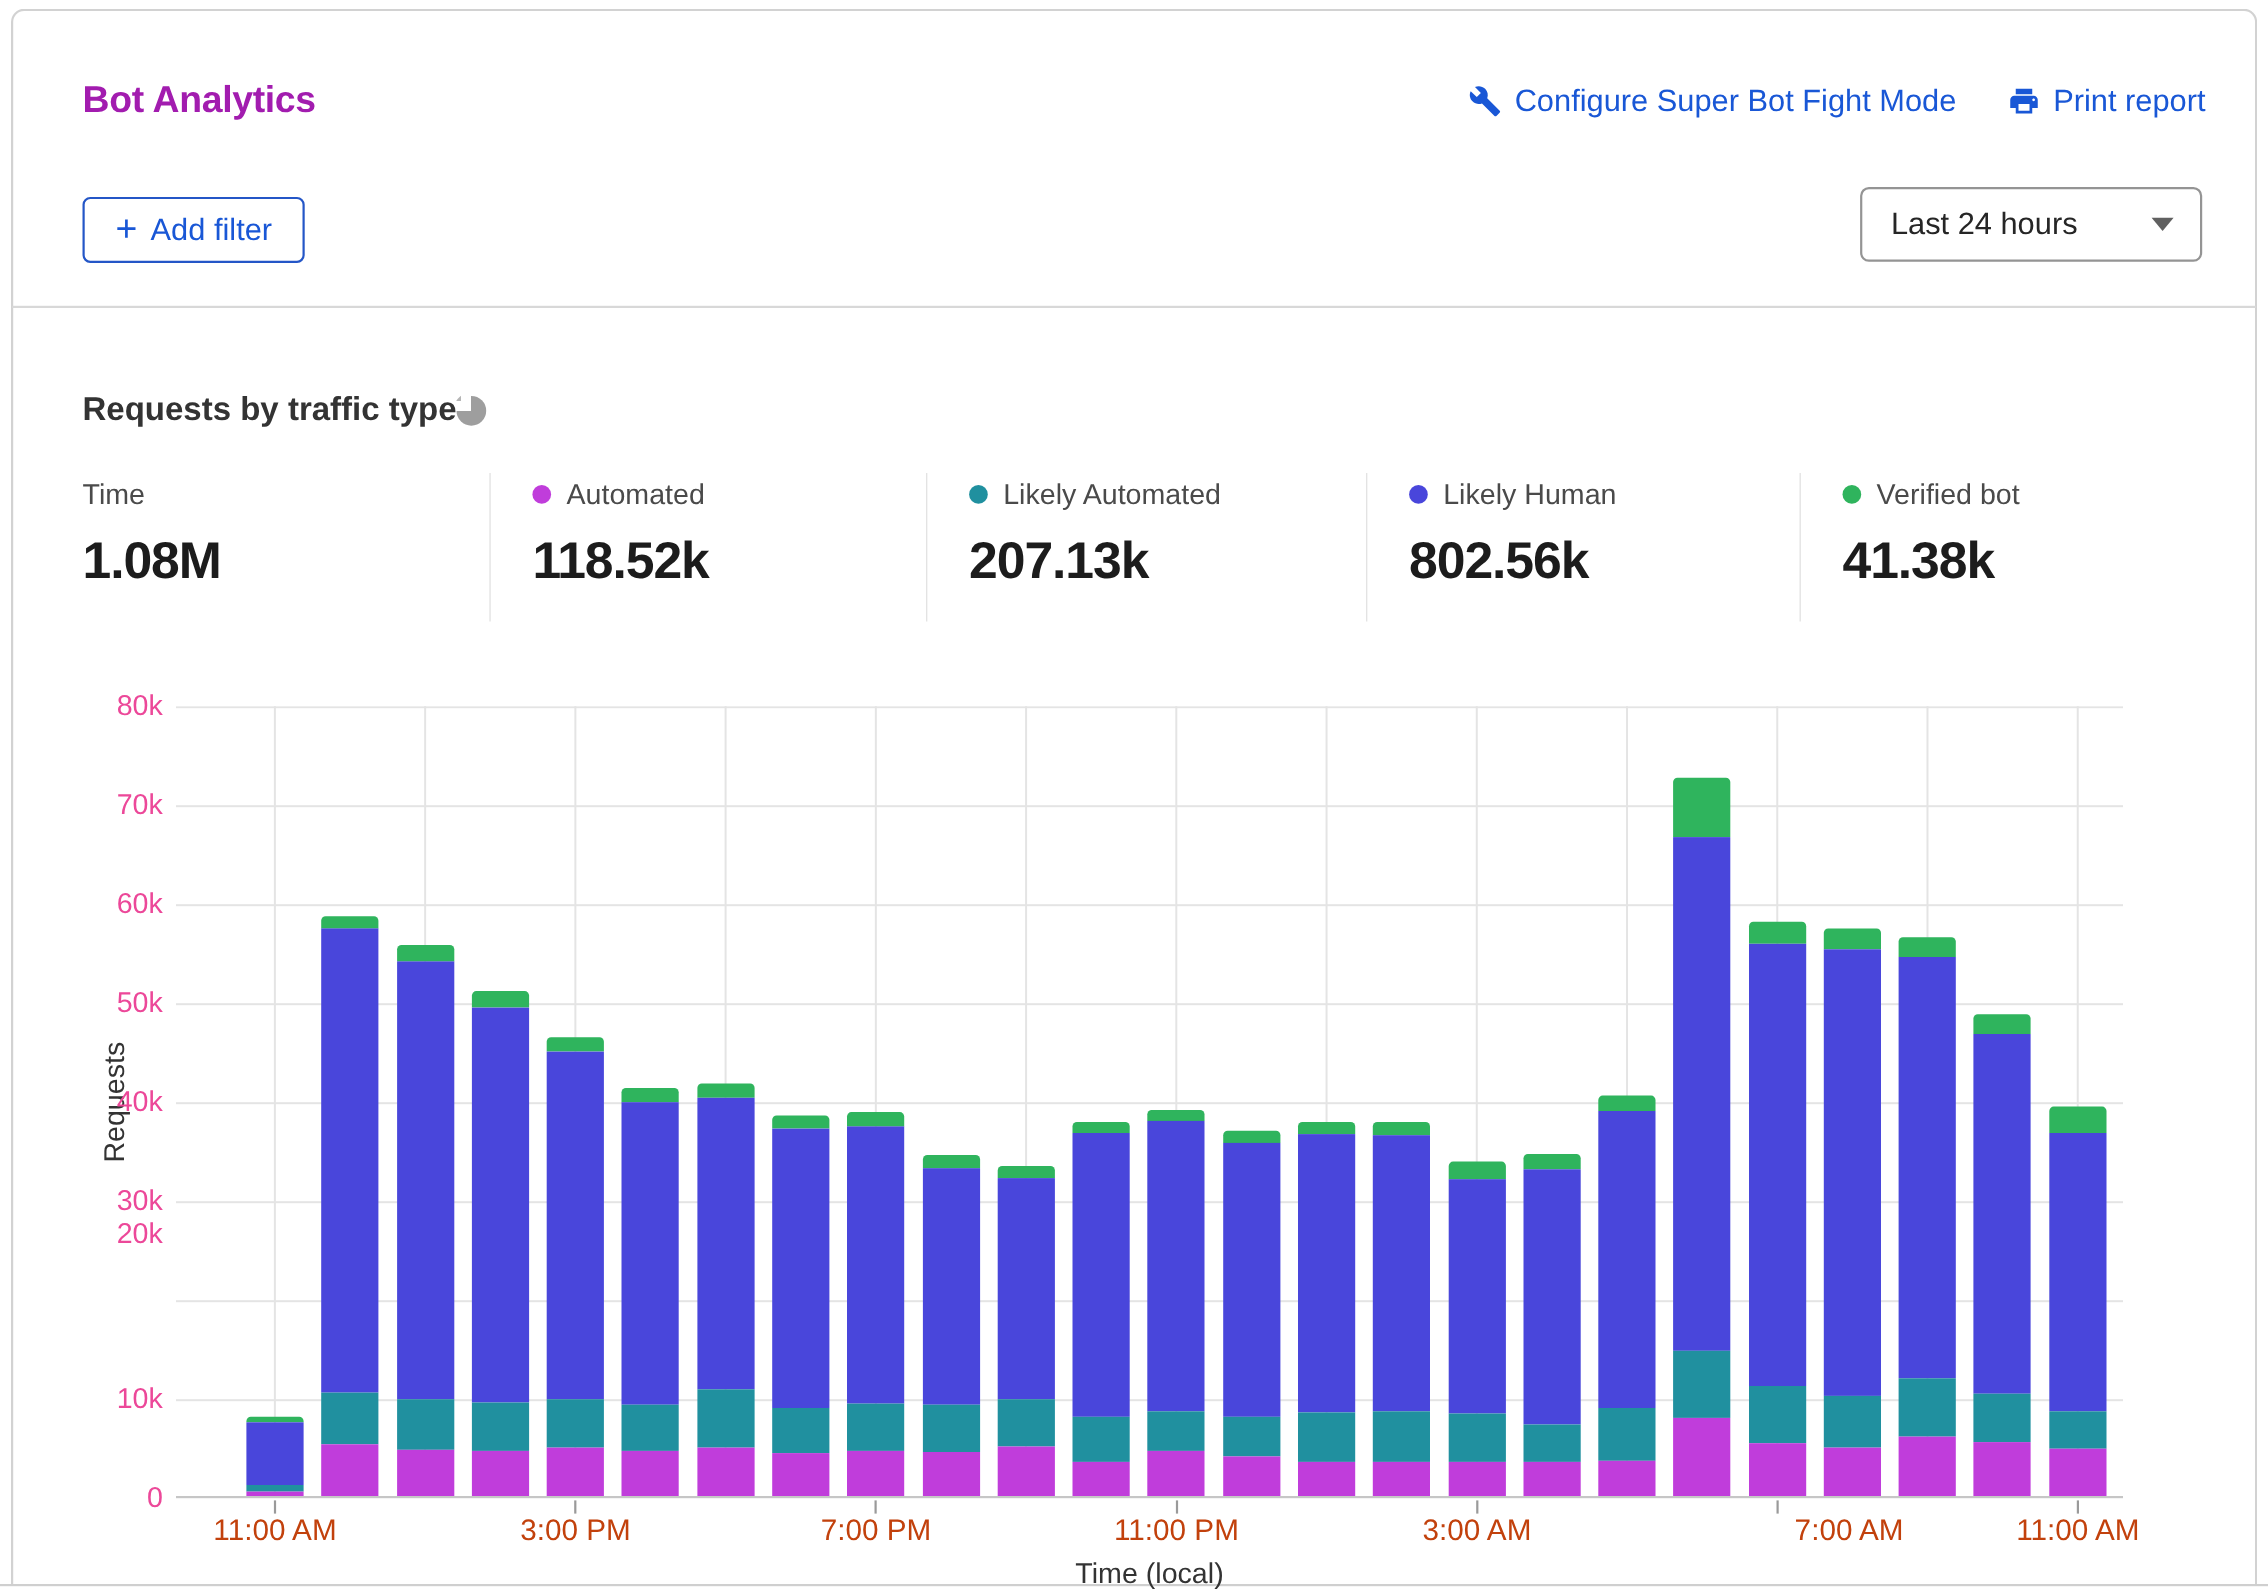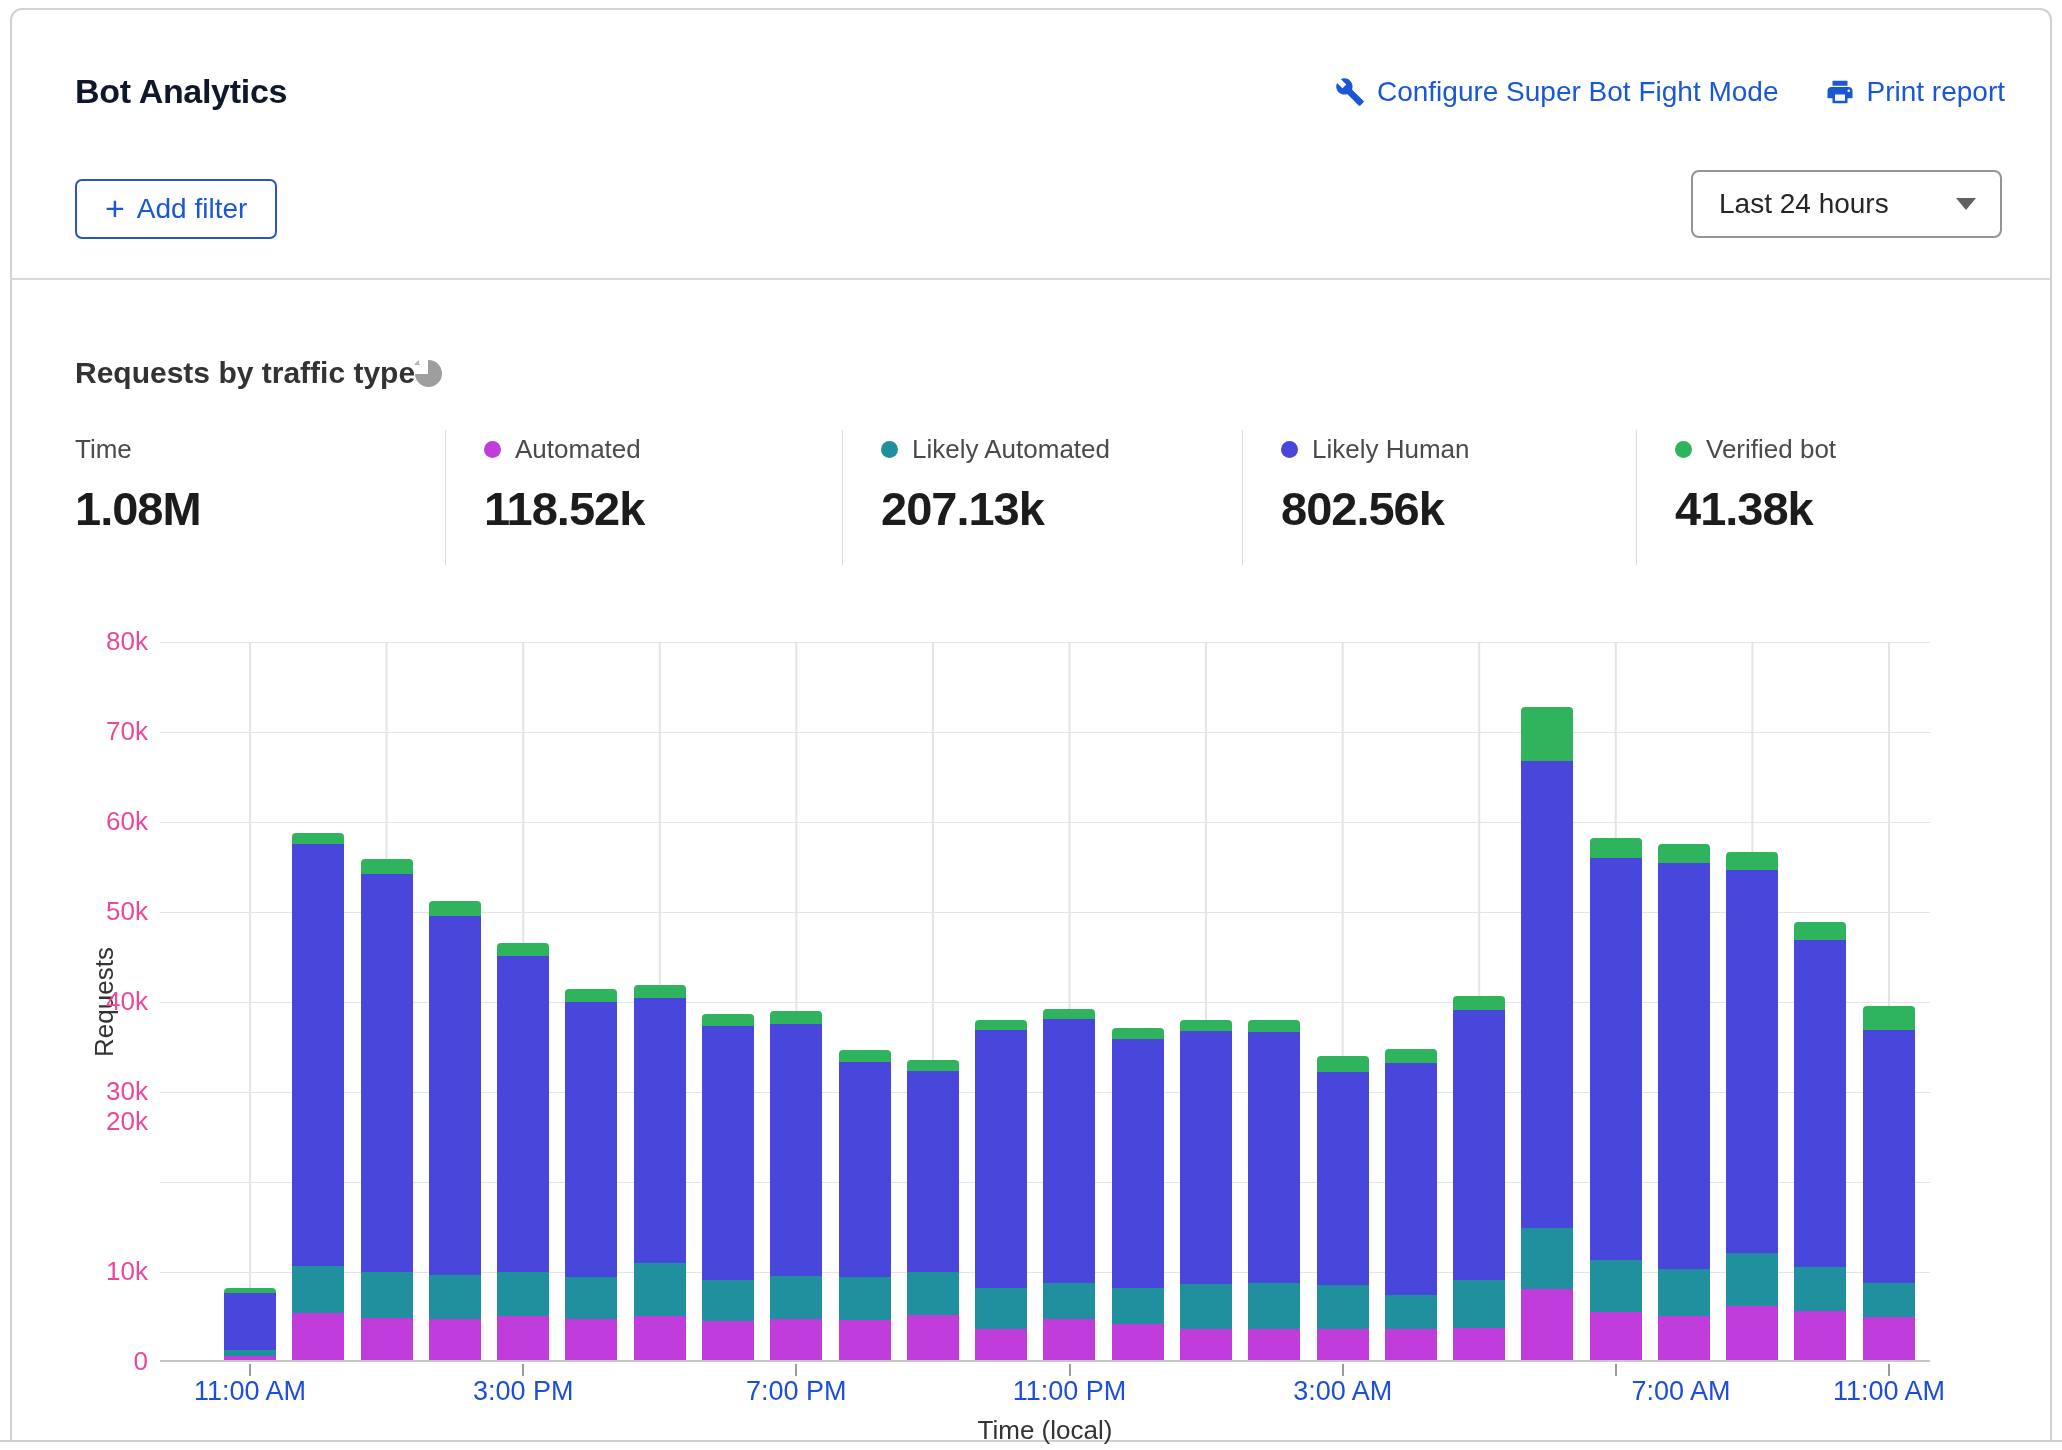--- a/index.html
+++ b/index.html
@@ -21,21 +21,21 @@
     border-bottom: none;
     border-radius: 12px 12px 0 0;
   }
   .bottom-rule {
     position: absolute; left: 0; top: 1440px;
     width: 2062px; height: 2px; background: #cfcfcf;
   }
   
   .page-title {
     position: absolute; left: 75px; top: 72px;
-    font-size: 34px; font-weight: 700; color: #0f172a;
+    font-size: 34px; font-weight: 700; color: #a21caf;
     letter-spacing: -0.3px;
   }
   .header-links {
     position: absolute; top: 76px; right: 57px;
     display: flex; align-items: center; gap: 46px;
   }
   .hlink {
     display: flex; align-items: center; gap: 12px;
     color: #1957d6; font-size: 28px; cursor: pointer; text-decoration: none;
   }
@@ -129,21 +129,21 @@
     width: 52px; height: 100%;
     display: flex; flex-direction: column; justify-content: flex-end;
   }
   .seg { width: 100%; }
   .bar .seg:first-child { border-radius: 4px 4px 0 0; }
   .x-axis-tick {
     position: absolute; top: 1364px; width: 2px; height: 12px; background: #9a9a9a;
   }
   .xtick {
     position: absolute; top: 1376px; transform: translateX(-50%);
-    font-size: 27px; color: #1d4ed8; white-space: nowrap;
+    font-size: 27px; color: #c2410c; white-space: nowrap;
   }
   .x-axis-title {
     position: absolute; top: 1415px; left: 1045px; transform: translateX(-50%);
     font-size: 26px; color: #333;
   }
 </style>
 </head>
 <body>
 
 <div id="page">

